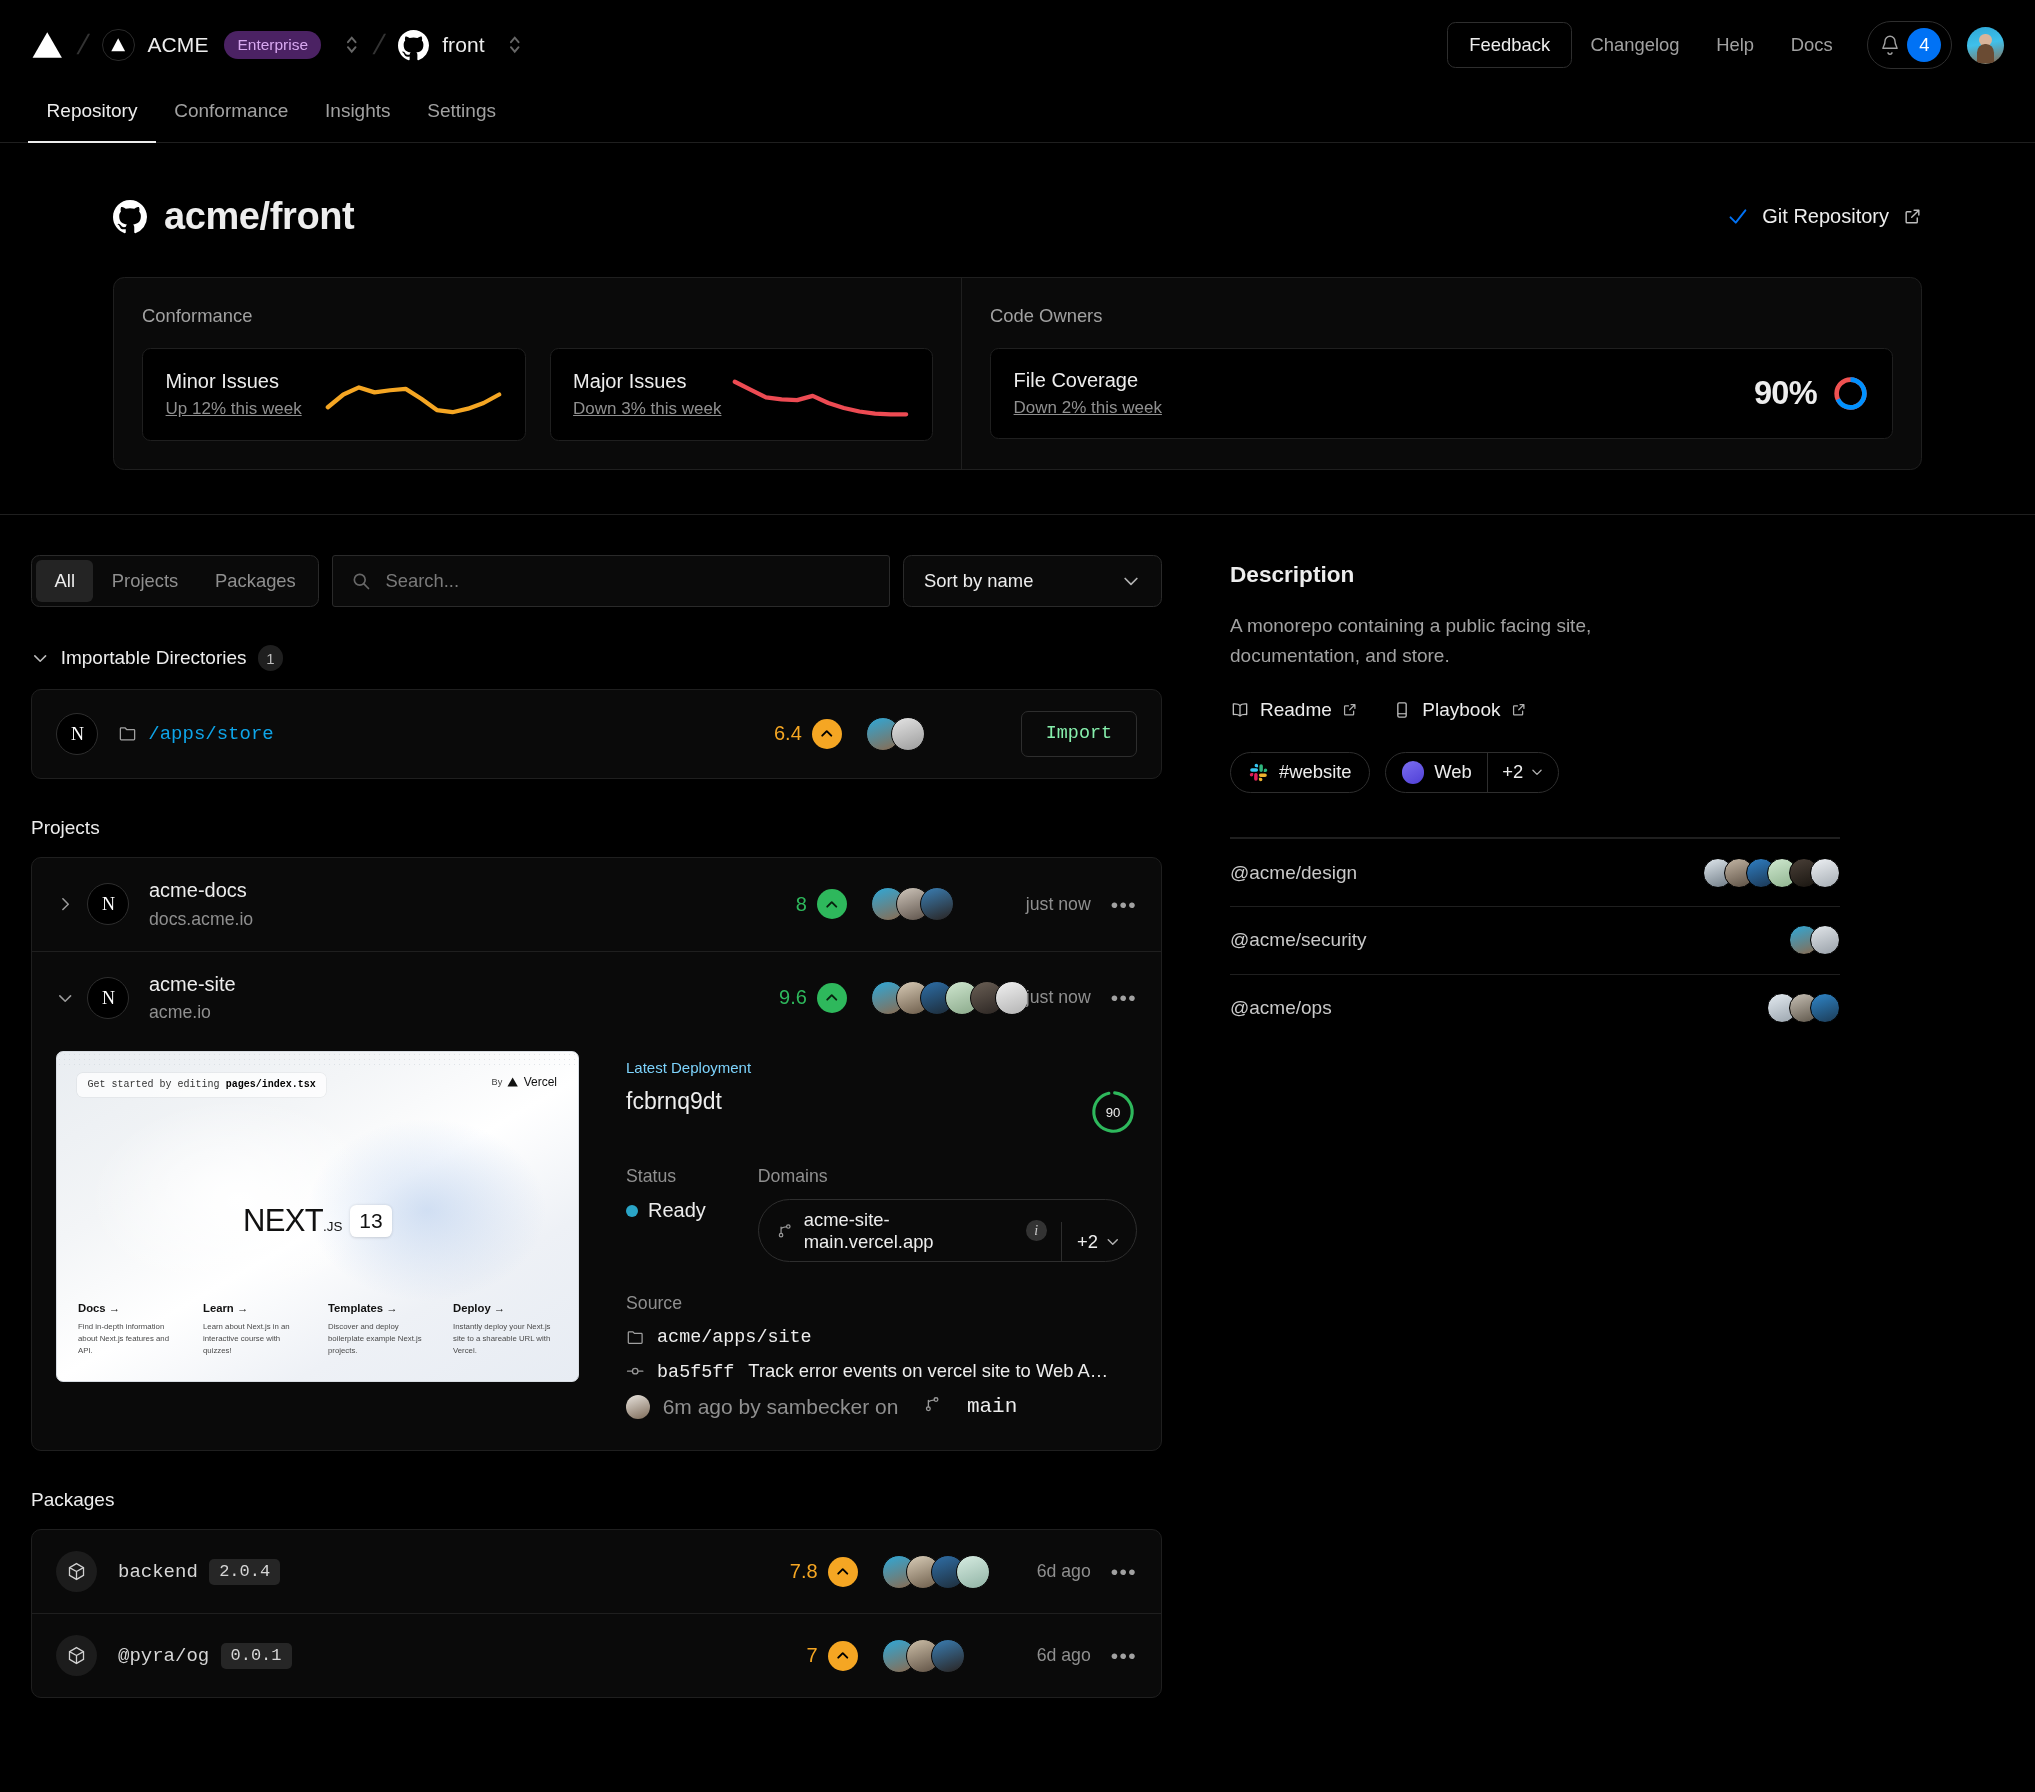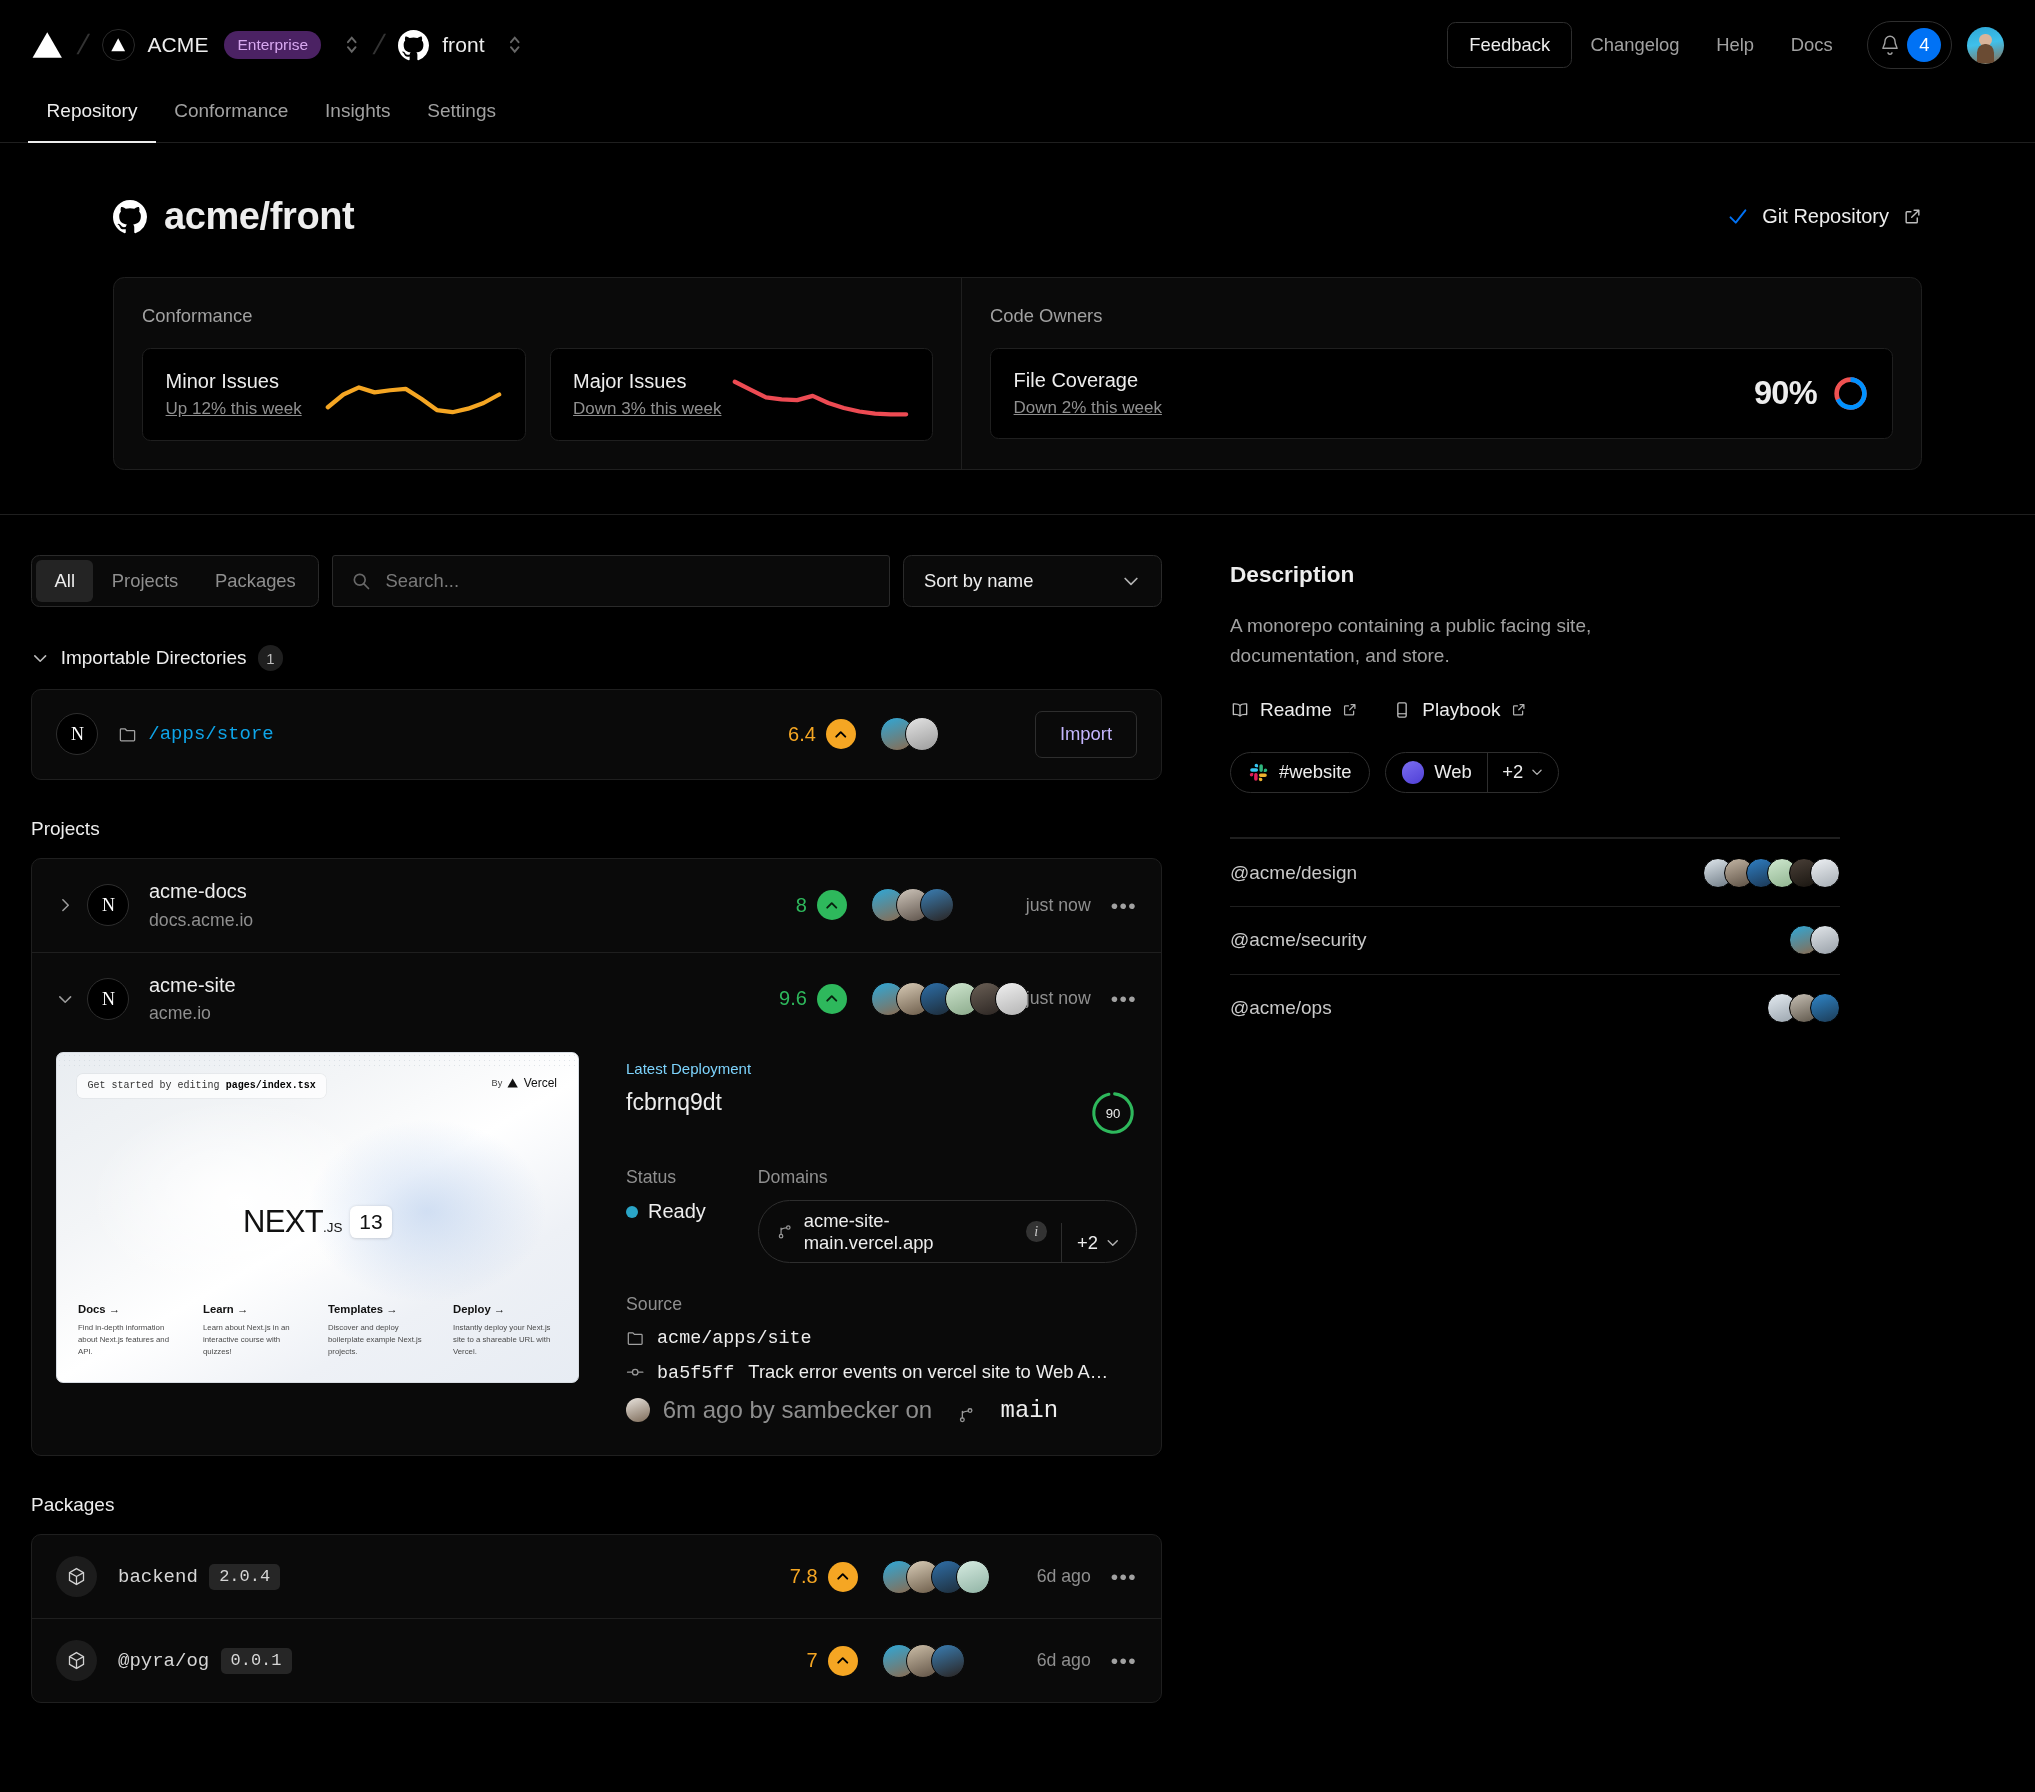--- a/index.html
+++ b/index.html
@@ -230,22 +230,22 @@
     border: 1.4px solid #0a0a0a; margin-left: -9.2px;
     background-size: cover; flex: 0 0 auto;
   }
   .stack .av:first-child { margin-left: 0; }
 
   .rowtail { margin-left: auto; display: flex; align-items: center; gap: 20px; }
   .ago { font-size: 17.7px; color: #8f8f8f; }
   .dots { font-size: 21px; color: #a1a1a1; cursor: pointer; letter-spacing: 1.4px; line-height: 1; }
   .import-btn {
     border: 0.7px solid #2e2e2e; border-radius: 7px; background: transparent;
-    color: #c4b5fd; font-size: 18.4px; padding: 11.3px 24px; cursor: pointer;
-    font-family: Liberation Sans, sans-serif;
+    color: #86efac; font-size: 18.4px; padding: 11.3px 24px; cursor: pointer;
+    font-family: Liberation Mono, monospace;
   }
 
   
   .expanded { display: flex; gap: 0; padding: 7px 24px 31px 24px; }
   .preview {
     width: 523px; height: 331px; border-radius: 7px; overflow: hidden;
     position: relative; flex: 0 0 523px;
     background: linear-gradient(150deg,#e9edf1 0%,#f3f5f7 30%,#ffffff 52%,#eef1f6 74%,#e7ecf3 100%);
     border: 0.7px solid #d8dde3;
   }
@@ -324,21 +324,21 @@
   .dompill .rgt svg { width: 15.5px; height: 15.5px; opacity: .8; }
 
   .src-block { margin-top: 31px; }
   .src-line { display: flex; align-items: center; gap: 12.7px; margin-top: 12px; }
   .src-line svg { width: 18.4px; height: 18.4px; opacity: .8; flex: 0 0 18.4px; }
   .src-path { font-size: 18.4px; color: #ededed; font-family: "Liberation Mono", monospace; }
   .src-commit { font-size: 18.4px; color: #ededed; display: flex; gap: 14px; align-items: baseline;
                 white-space: nowrap; overflow: hidden; }
   .src-commit .sha { font-family: "Liberation Mono", monospace; }
   .src-commit .msg { overflow: hidden; text-overflow: ellipsis; color:#ededed; }
-  .src-meta { font-size: 24px; color: #8f8f8f; display: flex; align-items: flex-end; gap: 25px; }
+  .src-meta { font-size: 21px; color: #8f8f8f; display: flex; align-items: flex-start; gap: 25px; }
   .src-av { width: 24px; height: 24px; border-radius: 50%; flex: 0 0 24px; background-size: cover; }
   .src-meta .branch { color: #ededed; font-family: "Liberation Mono", monospace; }
 
   
   .side-h { font-size: 22.6px; font-weight: 600; margin-bottom: 22.6px; }
   .side-desc { font-size: 19px; color: #a1a1a1; line-height: 1.58; max-width: 466px; }
   .side-links { display: flex; gap: 35px; margin-top: 28px; }
   .side-link { display: flex; align-items: center; gap: 10px; font-size: 19px; color: #ededed; cursor: pointer; }
   .side-link svg.lead { width: 20px; height: 20px; opacity: .85; }
   .side-link svg.ext { width: 15.5px; height: 15.5px; opacity: .8; }

